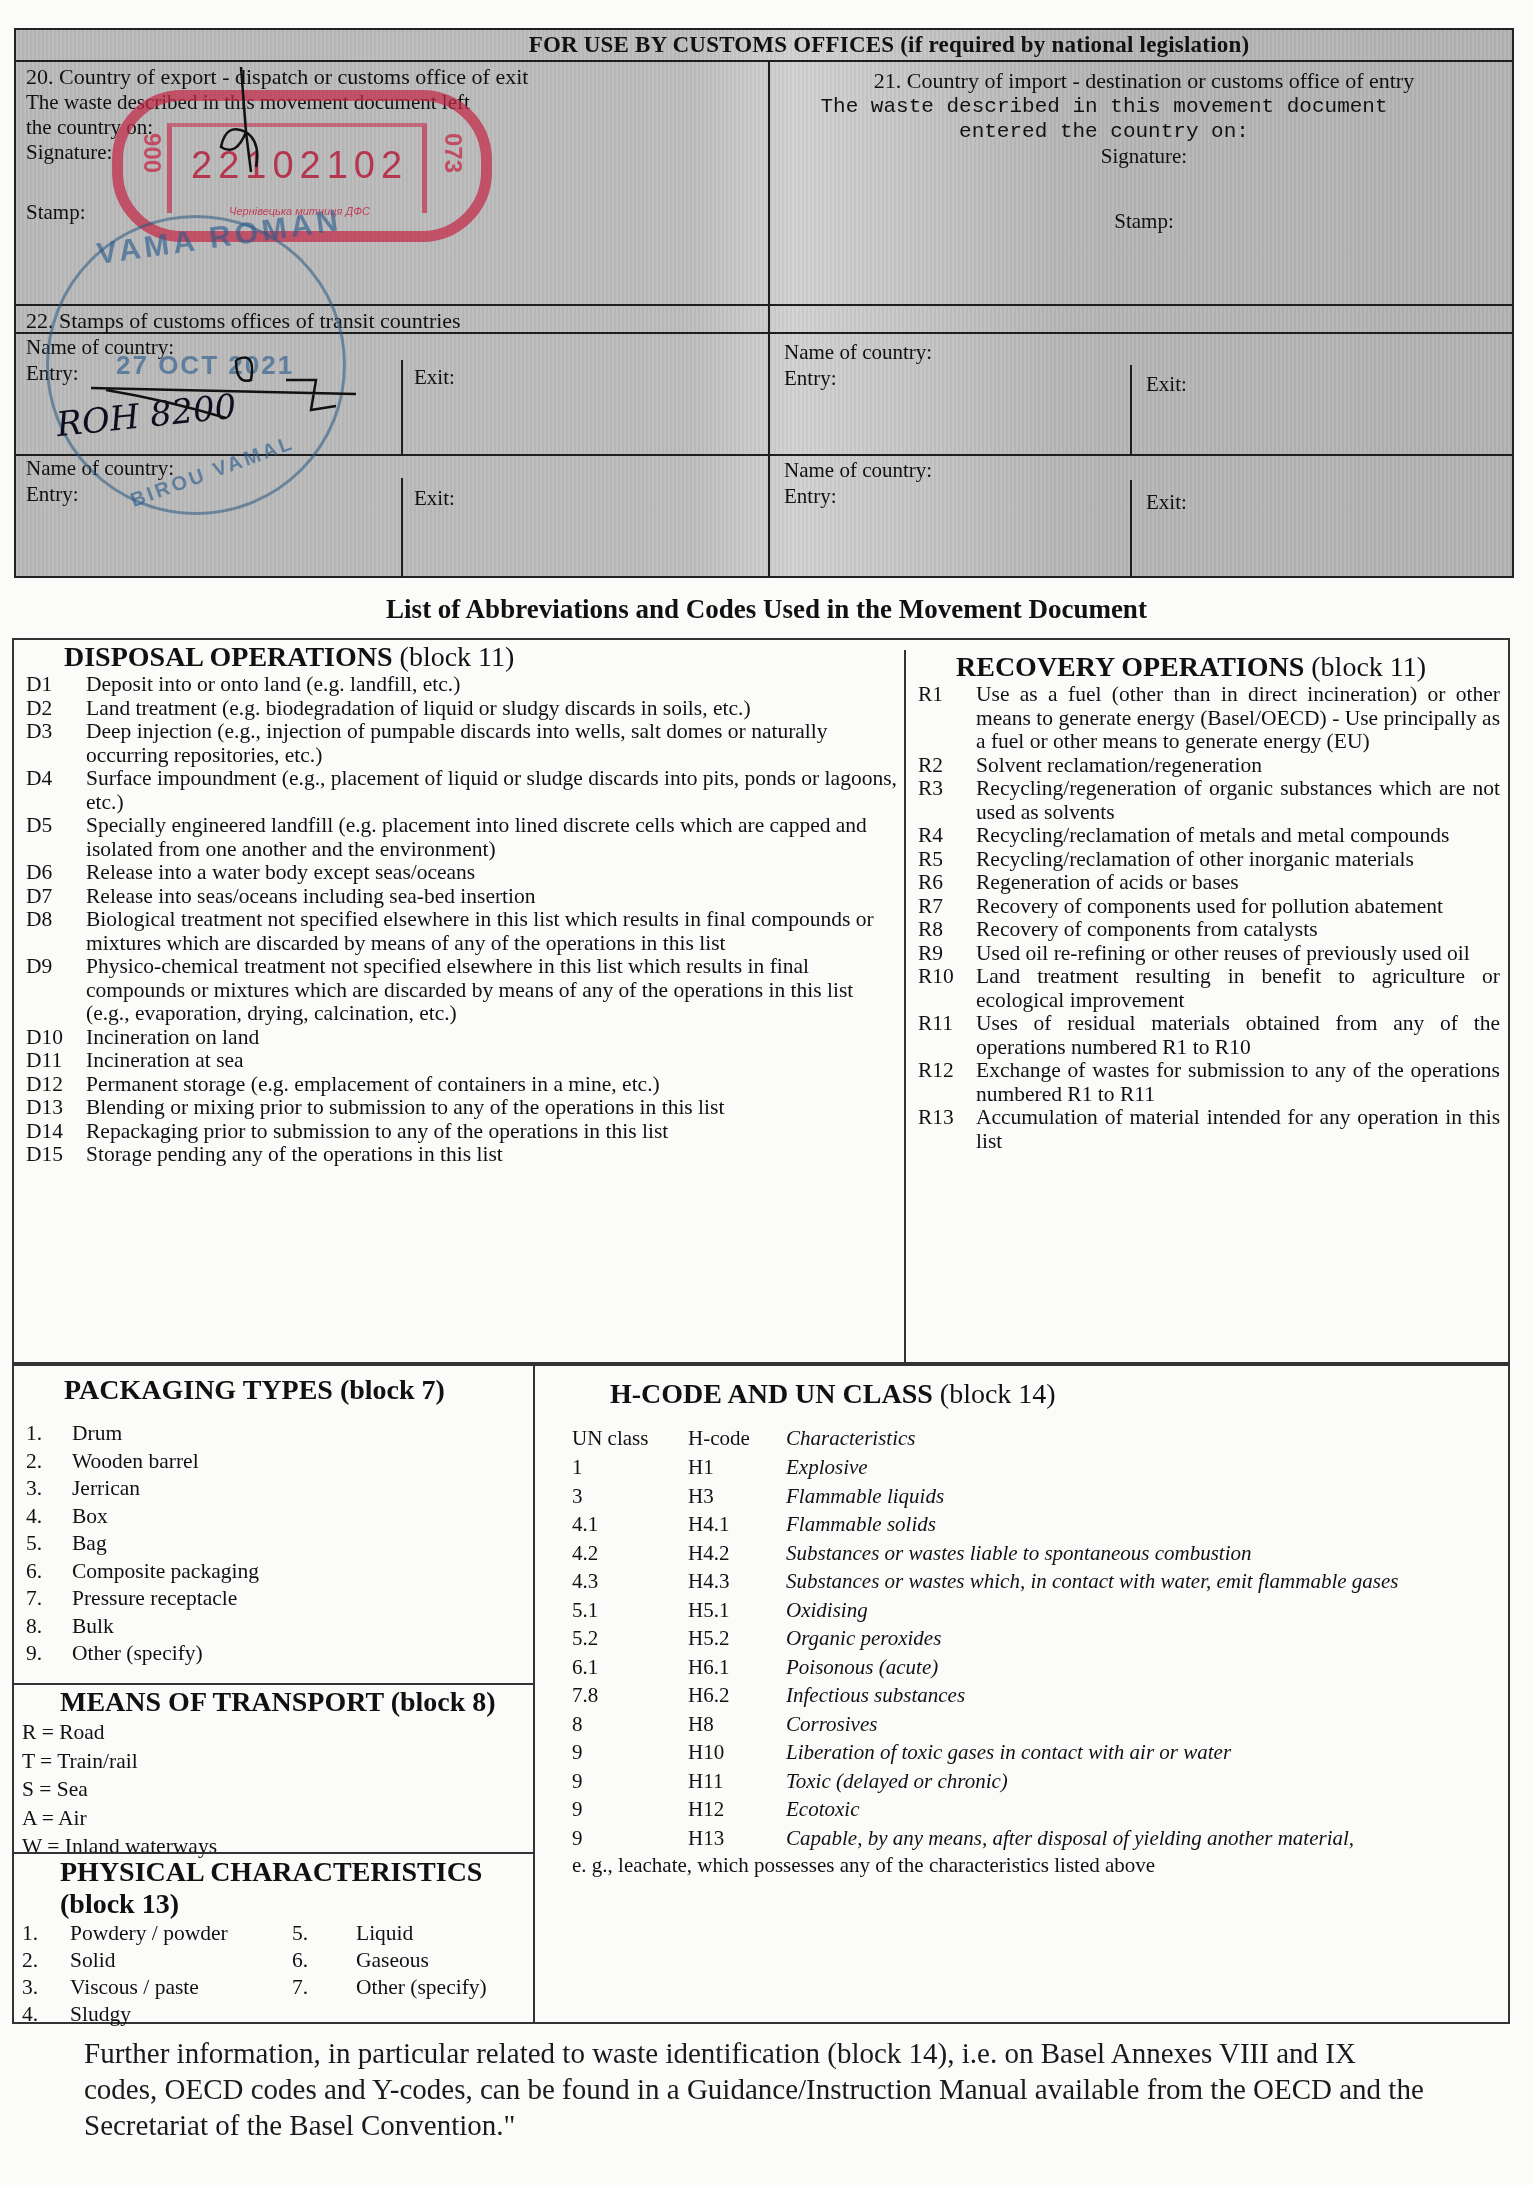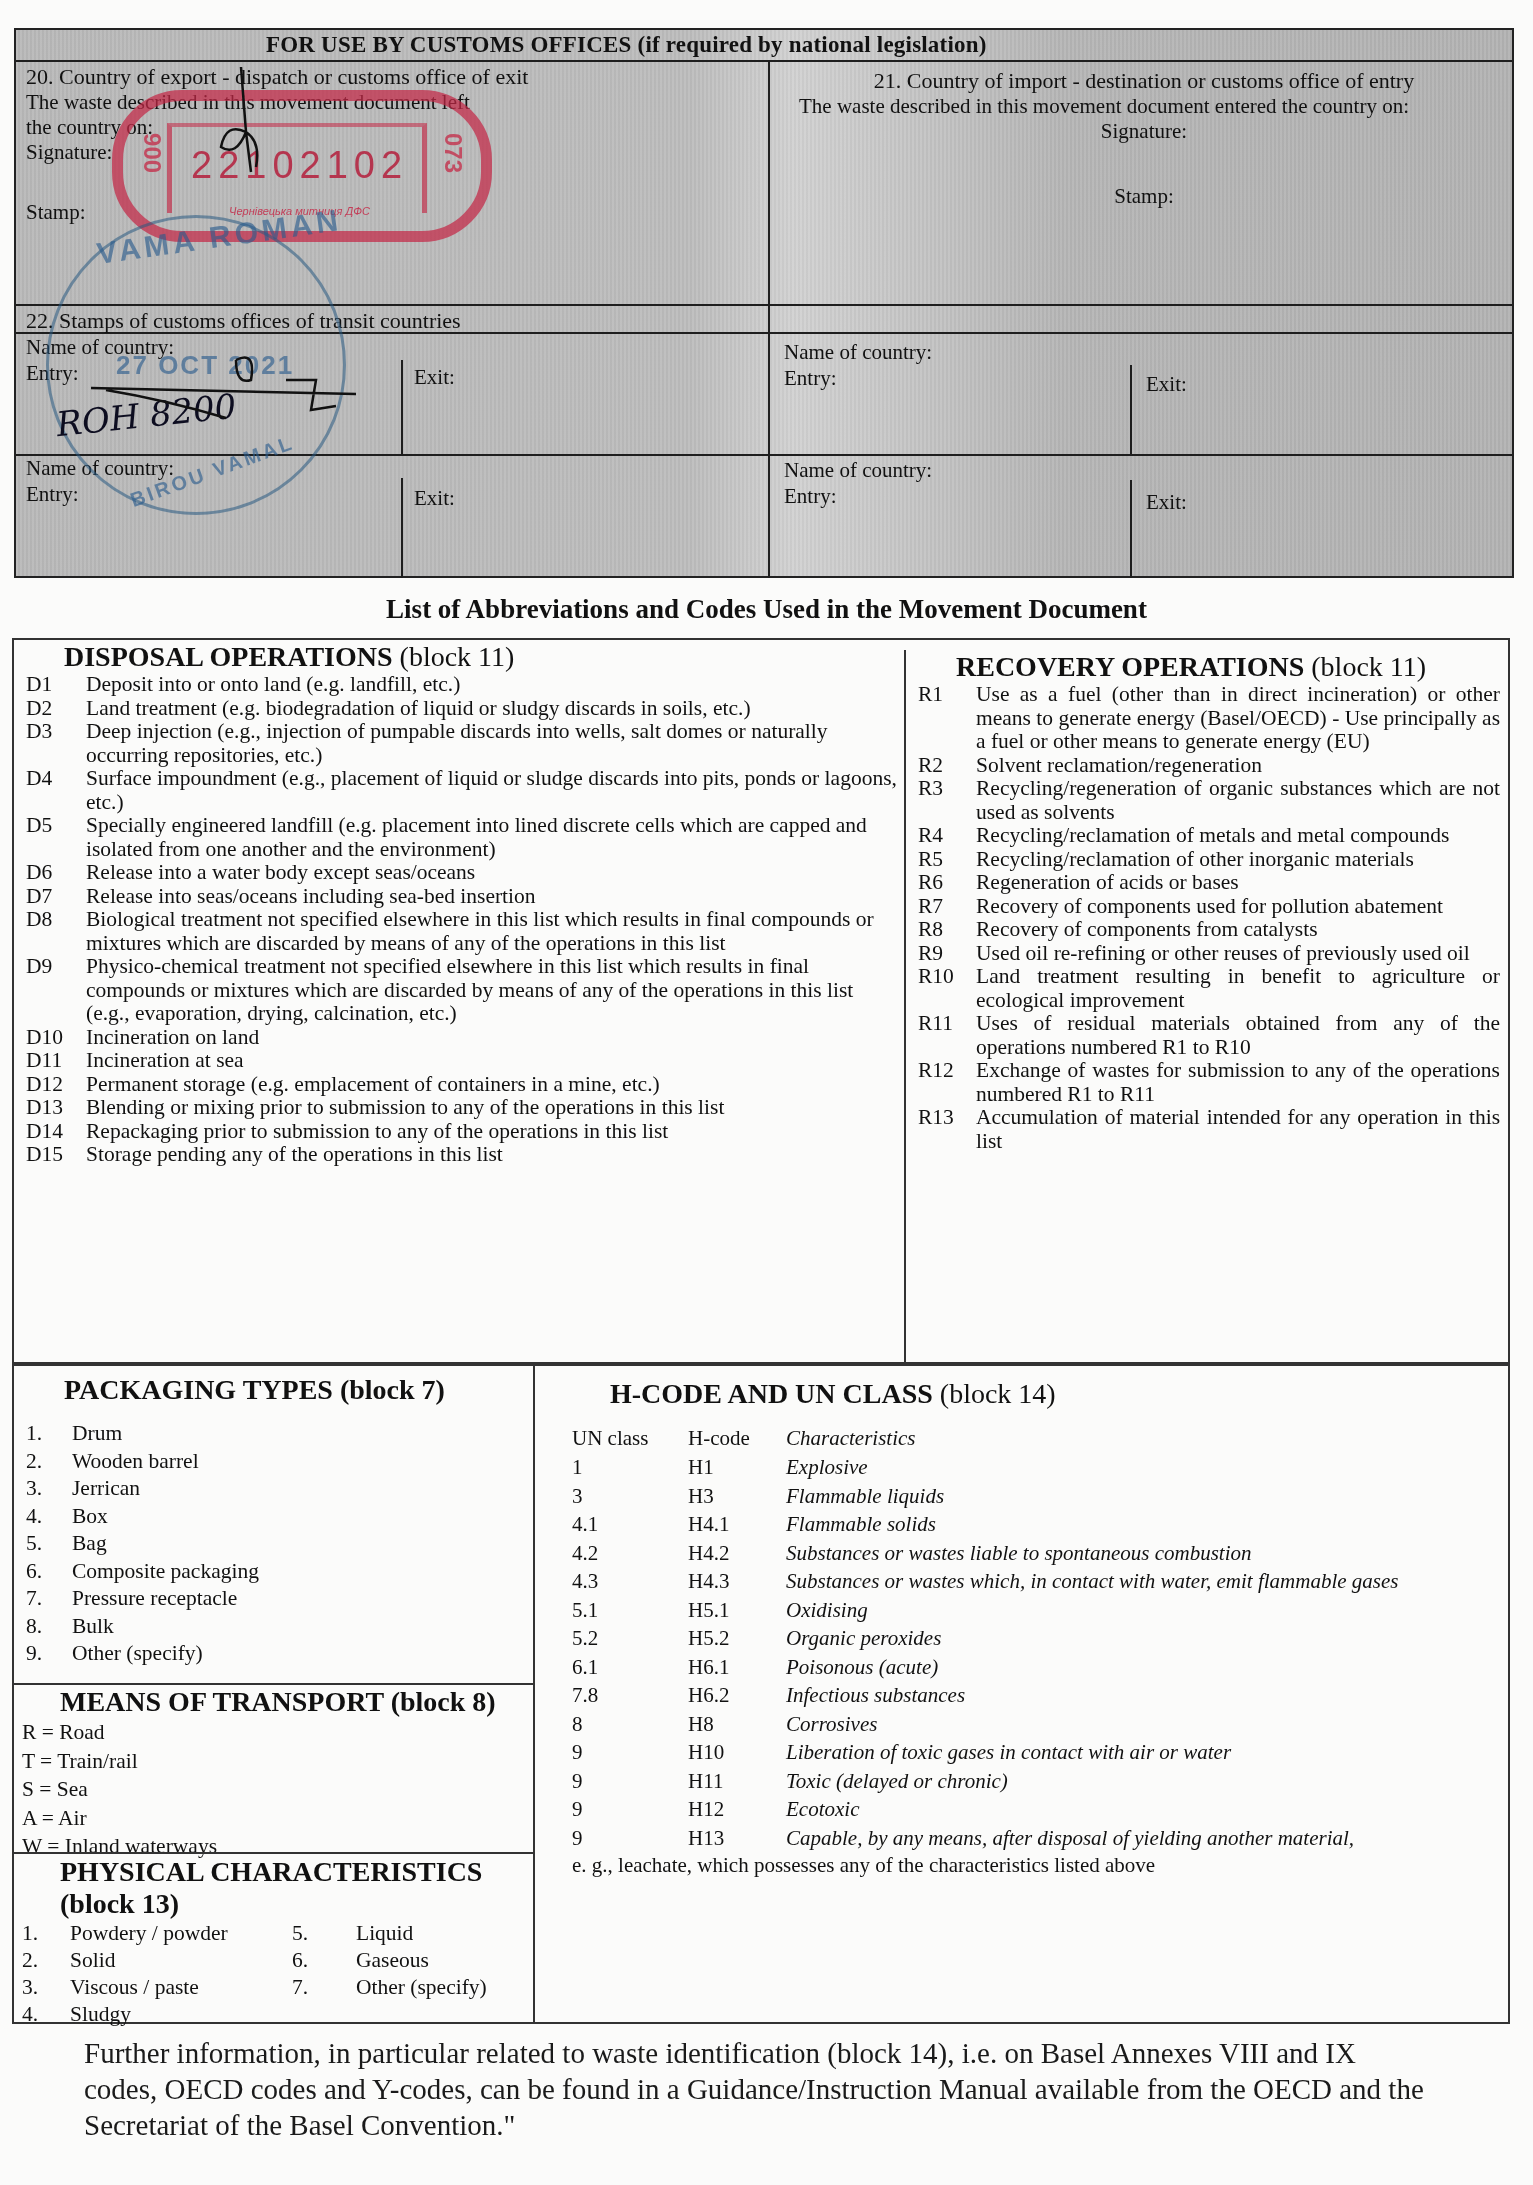--- a/index.html
+++ b/index.html
@@ -18,21 +18,21 @@
     position: absolute; left: 14px; top: 28px; width: 1500px; height: 550px;
     background:
       repeating-linear-gradient(90deg, rgba(255,255,255,0.05) 0 2px, rgba(0,0,0,0.03) 2px 4px),
       linear-gradient(90deg, #b9b9b9 0%, #bdbdbd 45%, #d2d2d2 52%, #c8c8c8 58%, #b6b6b6 70%, #b3b3b3 100%);
     border: 2px solid #222;
     box-sizing: border-box;
   }
   .hline { position: absolute; height: 2px; background: #1e1e1e; }
   .vline { position: absolute; width: 2px; background: #1e1e1e; }
   .cust-title {
-    position: absolute; left: 0; right: 0; top: 2px; 
+    position: absolute; left: 0; right: 0; top: 2px; text-align: center;
     font-weight: bold; font-size: 23px; letter-spacing: 0.2px;
     padding-left: 250px;
   }
   .c-head { font-weight: normal; font-size: 22px; }
   .c-text { font-size: 21px; line-height: 25px; }
 
   
   .red-stamp {
     position: absolute; left: 96px; top: 60px; width: 380px; height: 152px;
     border: 11px solid rgba(196, 40, 70, 0.72); border-radius: 70px;
@@ -123,21 +123,21 @@
     <div class="red-num">22102102</div>
     <div class="red-sub">Чернівецька митниця ДФС</div>
   </div>
 
   <svg class="abs" style="left:180px;top:32px;" width="90" height="120">
     <path d="M45 5 L50 70 L55 110 M50 70 Q30 60 25 85 Q40 95 50 70 Q65 80 60 105" stroke="#111" stroke-width="2.5" fill="none"></path>
   </svg>
 
   <div class="abs" style="left:768px;top:38px;width:720px;text-align:center;">
     <div class="c-head">21. Country of import - destination or customs office of entry</div>
-    <div class="c-text" style="width:640px;">The waste described in this movement document entered the country on:</div>
+    <div class="c-text" style="width:640px;font-family:Liberation Mono, monospace;">The waste described in this movement document entered the country on:</div>
     <div class="c-text">Signature:</div>
     <div class="c-text" style="margin-top:40px;">Stamp:</div>
   </div>
 
   <div class="abs c-head" style="left:10px;top:278px;">22. Stamps of customs offices of transit countries</div>
 
   <div class="abs c-text" style="left:10px;top:305px;">Name of country:</div>
   <div class="abs c-text" style="left:10px;top:331px;">Entry:</div>
   <div class="abs c-text" style="left:398px;top:335px;">Exit:</div>
 

